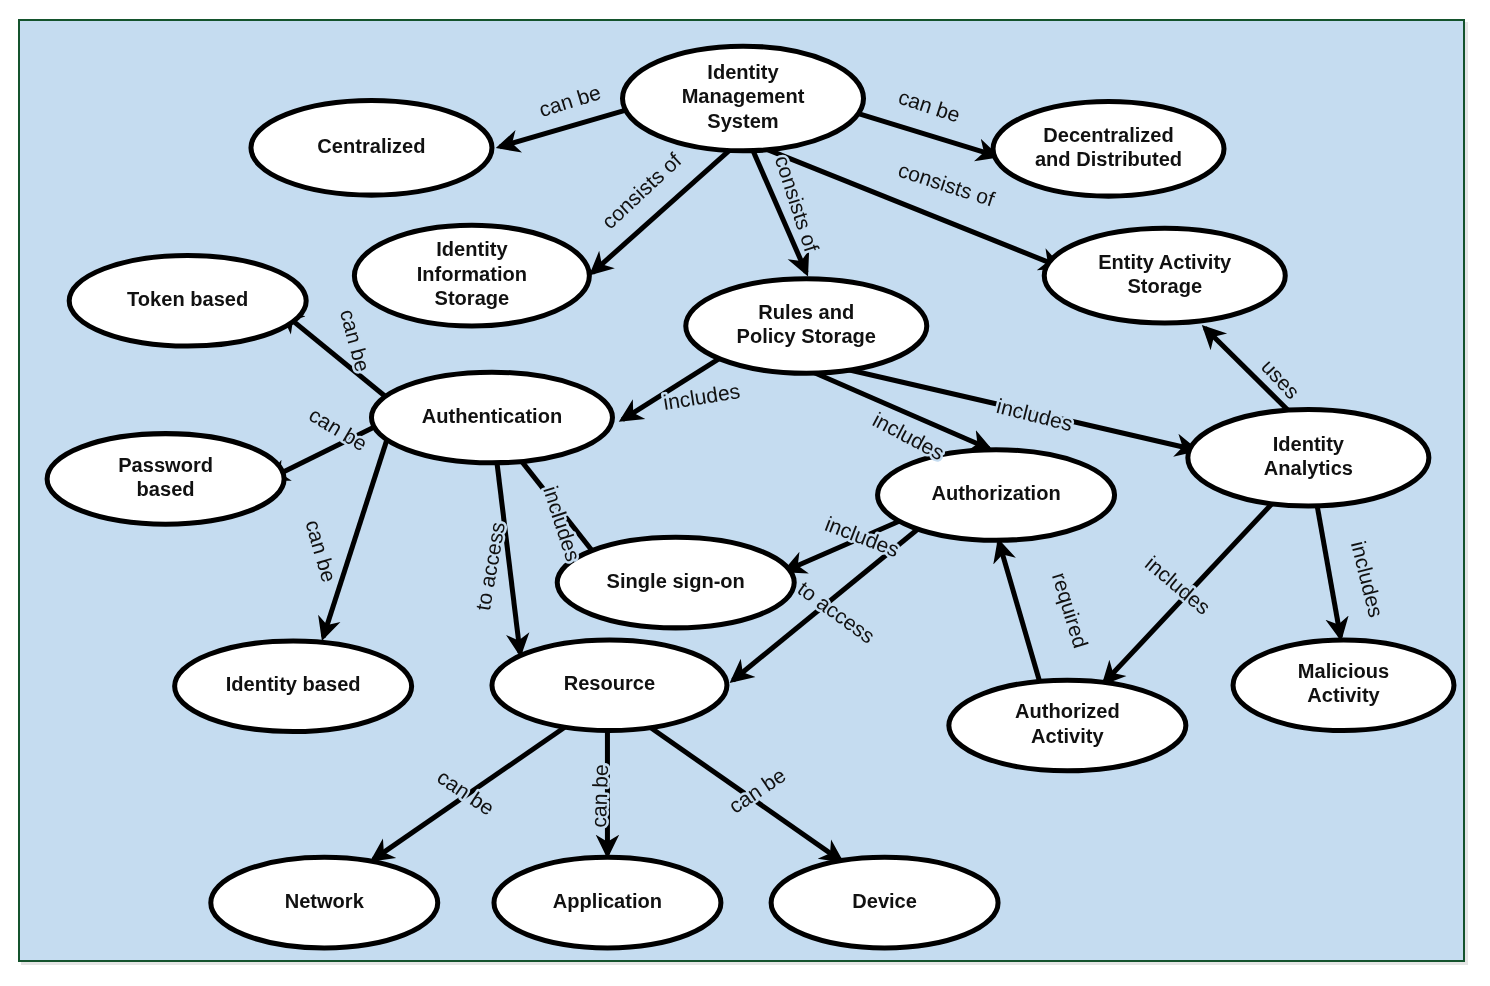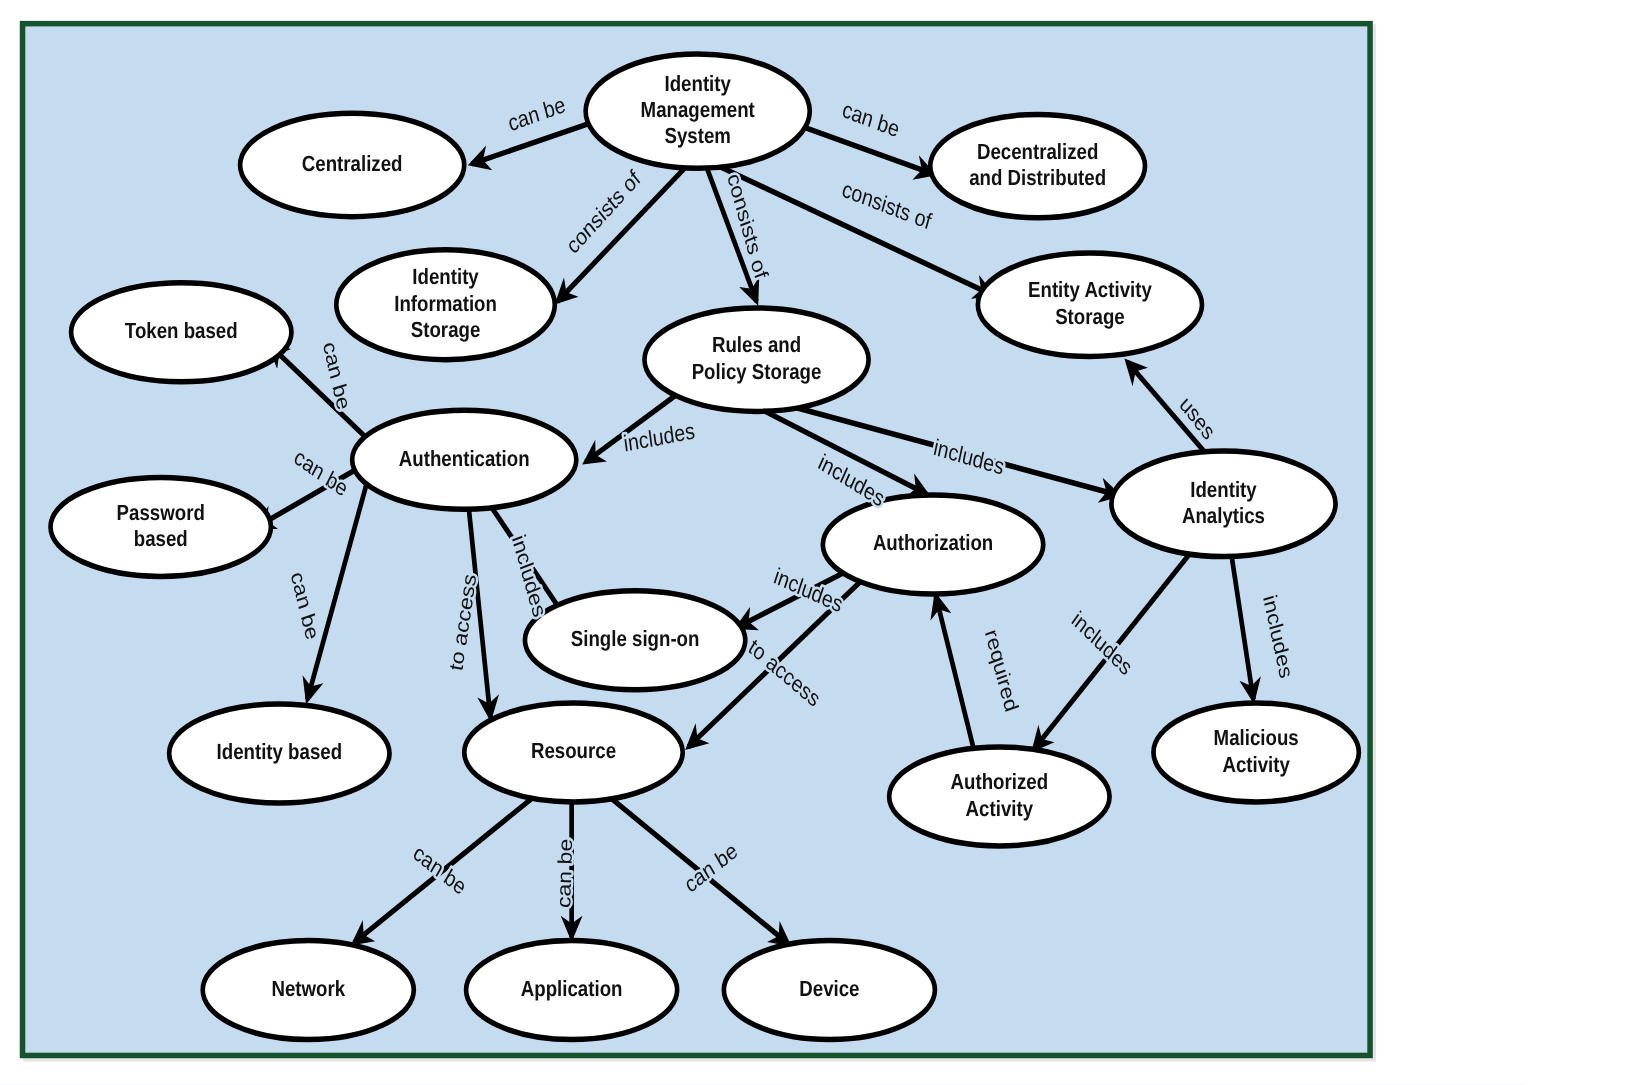--- a/index.html
+++ b/index.html
@@ -11,24 +11,24 @@
   body {
     width: 1490px;
     height: 986px;
     font-family: "Liberation Sans", sans-serif;
     overflow: hidden;
   }
   #diagram-frame {
     position: absolute;
     left: 18px;
     top: 19px;
-    width: 1230px;
+    width: 1447px;
     height: 943px;
     background: #c5dcf0;
-    border: 5px solid #14532d;
+    border: 2px solid #14532d;
     box-sizing: border-box;
     box-shadow: 3px 3px 0 rgba(0,0,0,0.10);
   }
   #canvas {
     position: absolute;
     left: 0;
     top: 0;
     width: 100%;
     height: 100%;
     display: block;

